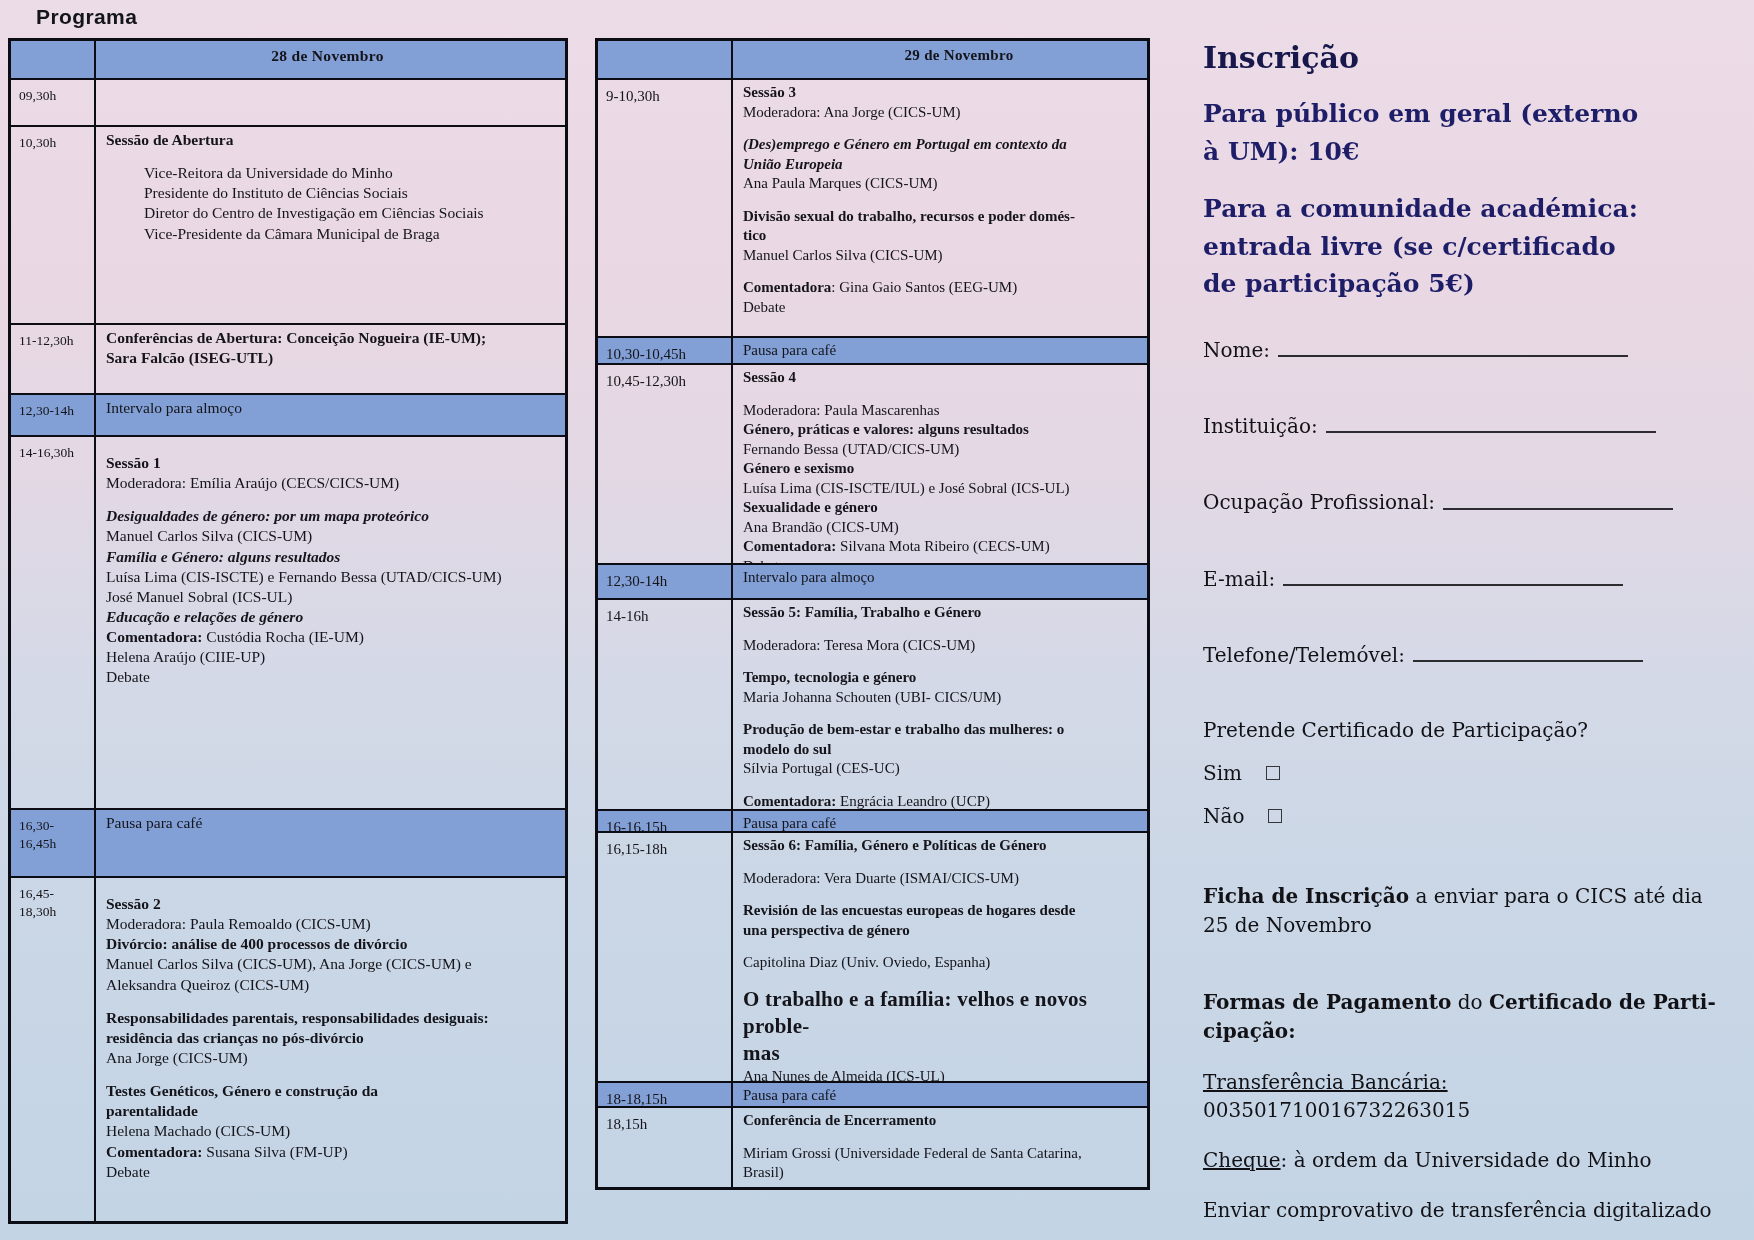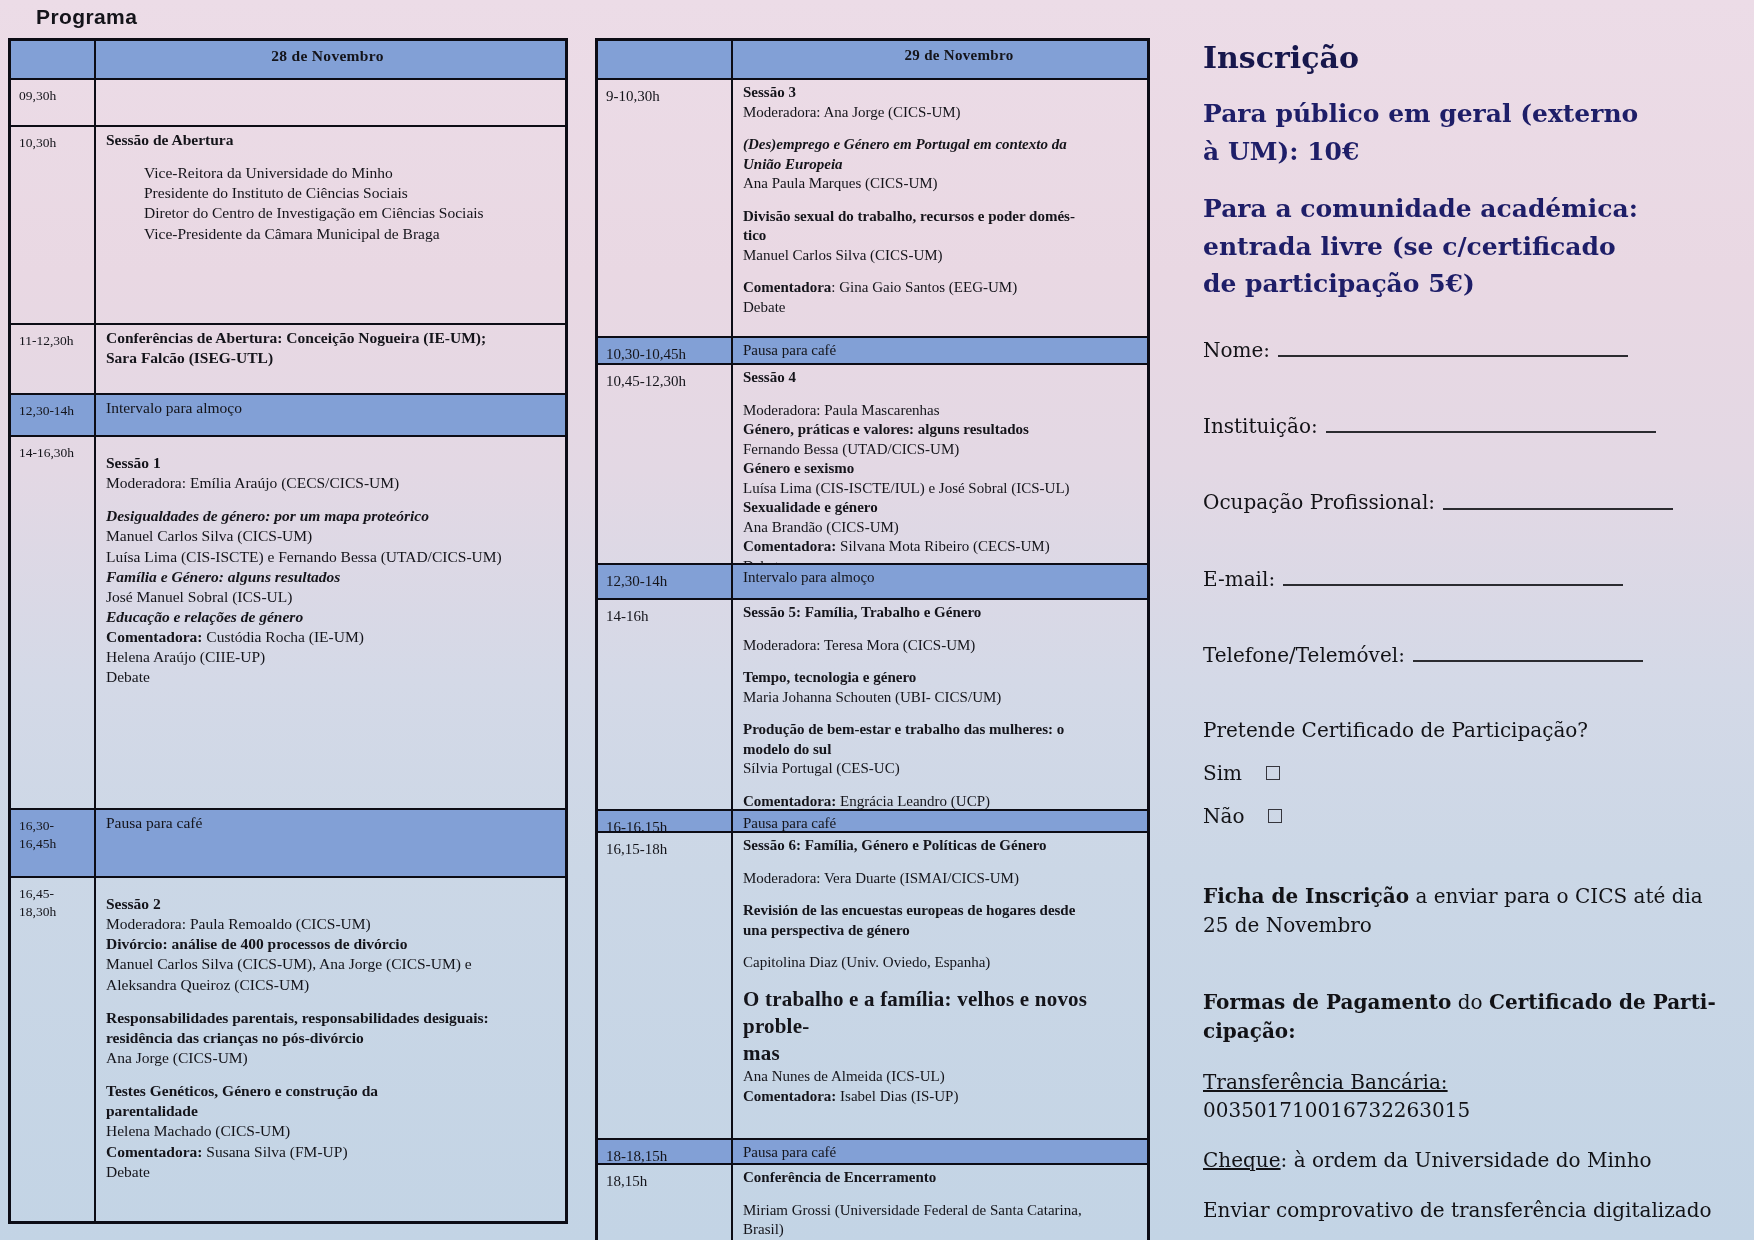--- a/index.html
+++ b/index.html
@@ -102,22 +102,22 @@
         <div class="ln">Intervalo para almoço</div>
       </div>
     </div>
     <div class="row" style="height: 373px;">
       <div class="tcell">14-16,30h</div>
       <div class="ccell">
         <div class="ln gap"><span class="s-b ">Sessão 1</span></div>
         <div class="ln"><span class="">Moderadora: Emília Araújo (CECS/CICS-UM)</span></div>
         <div class="ln gap"><span class="s-b s-i ">Desigualdades de género: por um mapa proteórico</span></div>
         <div class="ln"><span class="">Manuel Carlos Silva (CICS-UM)</span></div>
+        <div class="ln"><span class="s-b s-i ">Família e Género: alguns resultados</span></div>
         <div class="ln"><span class="">Luísa Lima (CIS-ISCTE) e Fernando Bessa (UTAD/CICS-UM)</span></div>
-        <div class="ln"><span class="s-b s-i ">Família e Género: alguns resultados</span></div>
         <div class="ln"><span class="">José Manuel Sobral (ICS-UL)</span></div>
         <div class="ln"><span class="s-b s-i ">Educação e relações de género</span></div>
         <div class="ln"><span class="s-b ">Comentadora:</span><span class=""> Custódia Rocha (IE-UM)</span></div>
         <div class="ln"><span class="">Helena Araújo (CIIE-UP)</span></div>
         <div class="ln"><span class="">Debate</span></div>
       </div>
     </div>
     <div class="row break" style="height: 68px;">
       <div class="tcell">16,30-
 16,45h</div>
@@ -199,21 +199,21 @@
         <div class="ln gap"><span class="s-b ">Comentadora:</span><span class=""> Engrácia Leandro (UCP)</span></div>
         <div class="ln"><span class="">Debate</span></div>
       </div>
     </div>
     <div class="row break" style="height: 22px;">
       <div class="tcell">16-16,15h</div>
       <div class="ccell">
         <div class="ln">Pausa para café</div>
       </div>
     </div>
-    <div class="row" style="height: 307px;">
+    <div class="row" style="height: 250px;">
       <div class="tcell">16,15-18h</div>
       <div class="ccell">
         <div class="ln"><span class="s-b ">Sessão 6: Família, Género e Políticas de Género</span></div>
         <div class="ln gap"><span class="">Moderadora: Vera Duarte (ISMAI/CICS-UM)</span></div>
         <div class="ln gap"><span class="s-b ">Revisión de las encuestas europeas de hogares desde</span><br><span class="s-b ">una perspectiva de género</span></div>
         <div class="ln gap"><span class="">Capitolina Diaz (Univ. Oviedo, Espanha)</span></div>
         <div class="ln gap"><span class="s-b s-lg">O trabalho e a família: velhos e novos proble-</span><br><span class="s-b s-lg">mas</span></div>
         <div class="ln"><span class="">Ana Nunes de Almeida (ICS-UL)</span></div>
         <div class="ln"><span class="s-b ">Comentadora:</span><span class=""> Isabel Dias (IS-UP)</span></div>
       </div>

